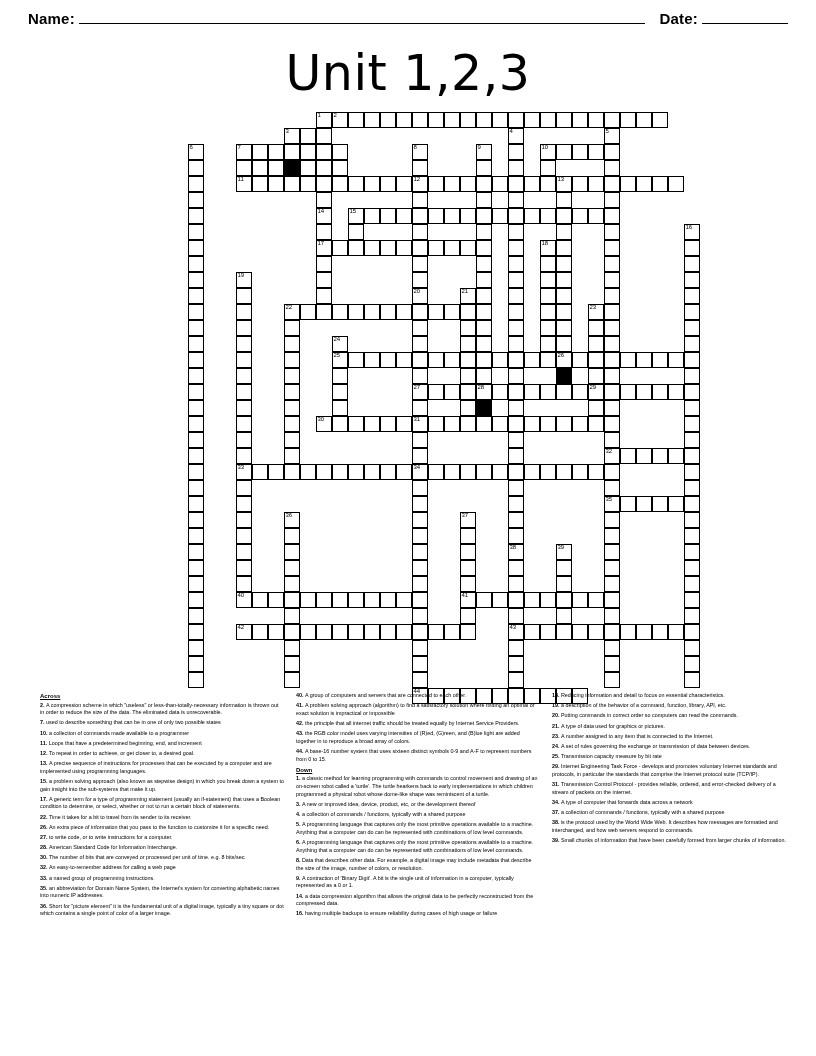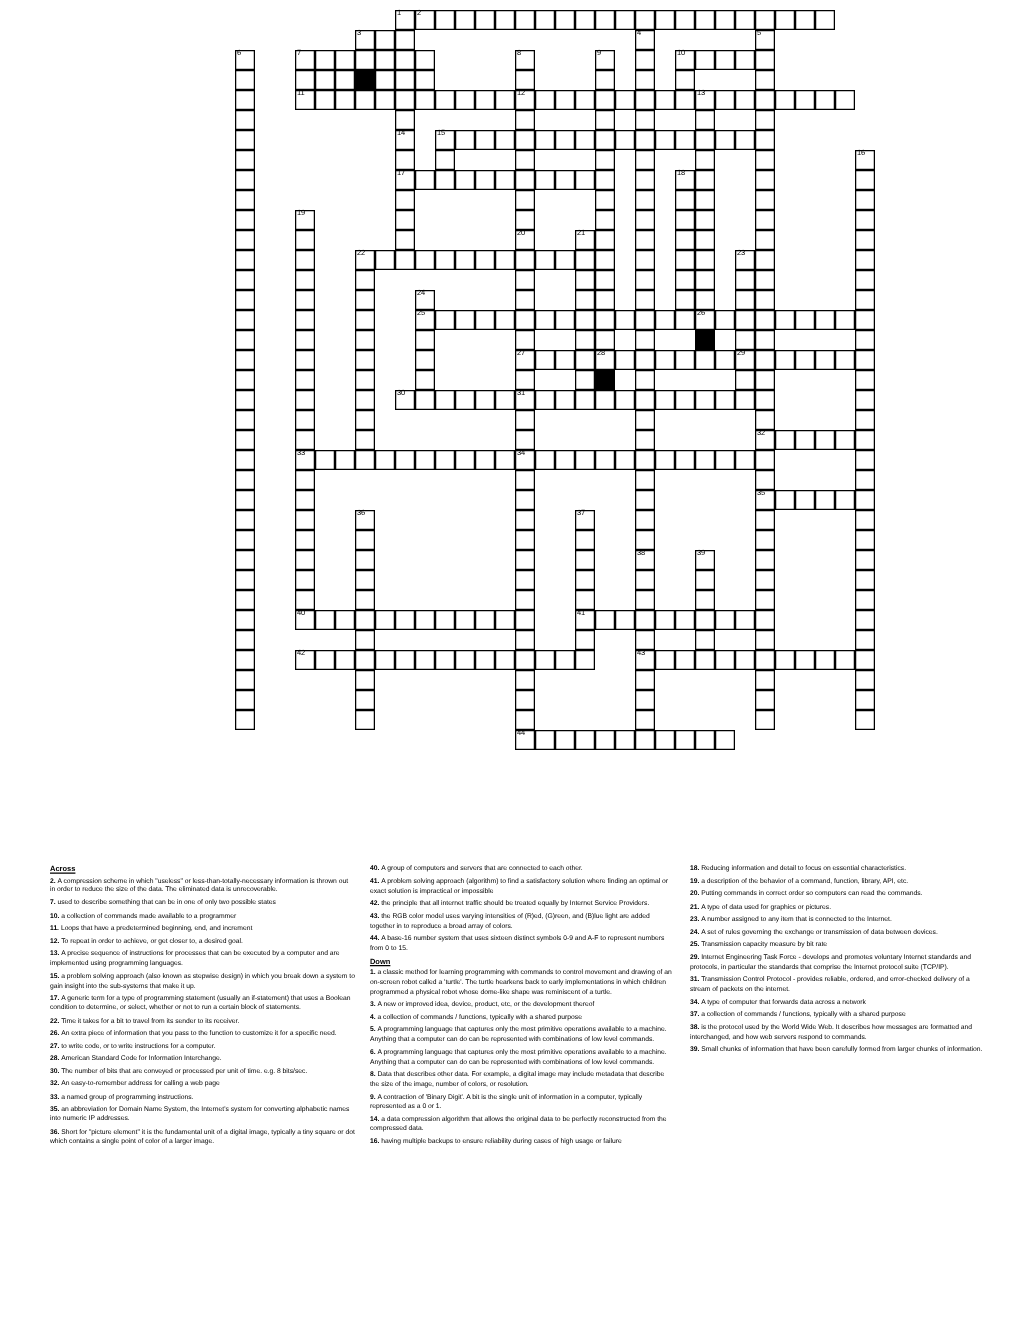--- a/index.html
+++ b/index.html
@@ -113,21 +113,28 @@
     margin-bottom: 2.5px;
     text-align: left;
   }
   .clue b { font-weight: bold; }
 </style>
 </head>
 <body>
 
 <div class="page">
 
+  <div class="header-row">
+    <span class="hdr-name-label">Name:</span>
+    <span class="hdr-line"></span>
+    <span class="hdr-date-label">Date:</span>
+    <span class="hdr-date-line"></span>
+  </div>
 
+  <div class="puzzle-title">Unit 1,2,3</div>
 
   <div class="grid-wrap">
     <div class="grid" id="grid">
         <div class="cell" style="left: 208px; top: 0px;">
           <span class="num">1</span>
         </div>
         <div class="cell" style="left: 224px; top: 0px;">
           <span class="num">2</span>
         </div>
         <div class="cell" style="left: 240px; top: 0px;"></div>

